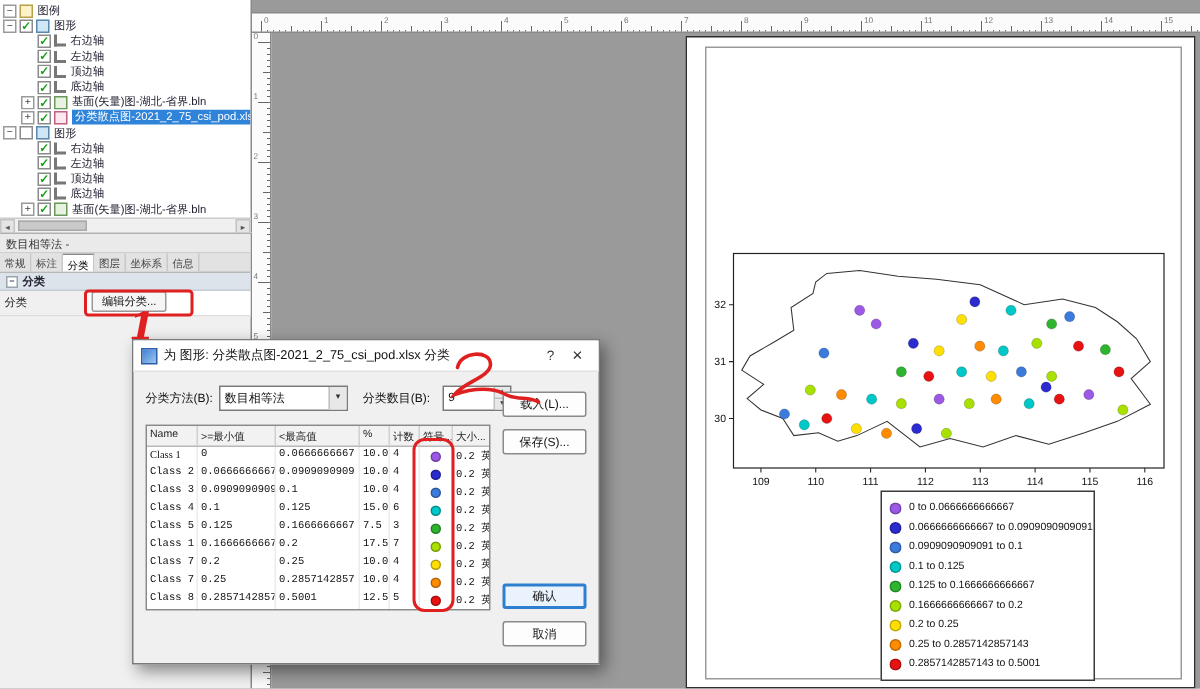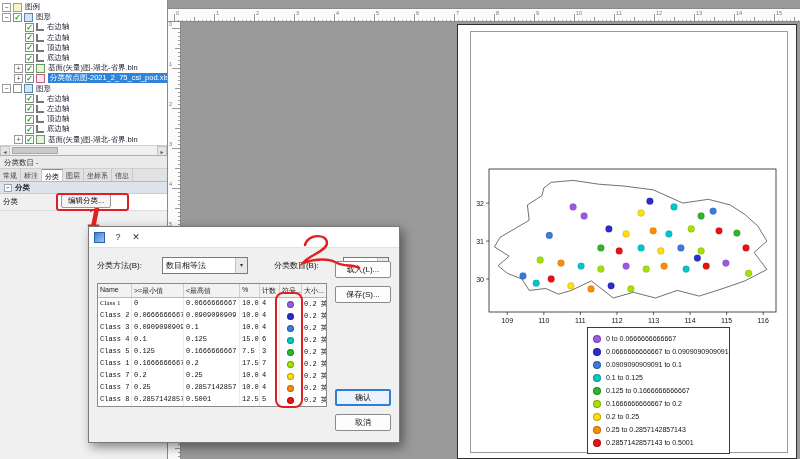--- a/index.html
+++ b/index.html
@@ -51,21 +51,21 @@
   .prop-row-label{width:58px;background:#f0f0f0;border-right:1px solid #ddd;font-size:7.5px;color:#222;padding:3px 3px}
   .prop-row-value{flex:1;display:flex;align-items:flex-start}
   .small-btn{font-size:7.5px;height:14px;padding:0 6px;margin-left:3px;border:1px solid #999;background:#f5f5f5;border-radius:2px;color:#111}
 
   
   .dialog{position:absolute;left:88px;top:226px;width:312px;height:217px;background:#f0f0f0;border:1px solid #7a7a7a;box-shadow:3px 4px 10px rgba(0,0,0,.45);z-index:10}
   .dlg-title{height:21px;background:#fff;display:flex;align-items:center;padding:0 5px;border-bottom:1px solid #e2e2e2}
   .dlg-icon{width:11px;height:11px;background:linear-gradient(135deg,#3d7fd6,#9ec7f0);border:1px solid #2a5ea8;margin-right:4px;flex:0 0 auto}
   .dlg-title-text{font-size:8.5px;color:#111;flex:1;white-space:nowrap;overflow:hidden}
   .dlg-sysbtn{width:18px;height:15px;font-size:9px;line-height:15px;text-align:center;color:#333}
-  .dlg-controls{display:flex;align-items:center;margin:9px 8px 0 8px;font-size:8px;color:#111;gap:20px}
+  .dlg-controls{display:flex;align-items:center;margin:9px 8px 0 8px;font-size:8px;color:#111;gap:4px}
   .select{width:86px;height:17px;background:#fff;border:1px solid #7a7a7a;display:flex;align-items:center}
   .select-val{flex:1;font-size:8px;padding:0 3px;white-space:nowrap;overflow:hidden}
   .select-arrow{width:12px;font-size:6px;text-align:center;color:#333;background:#e8e8e8;border-left:1px solid #c0c0c0;height:100%;line-height:15px}
   .spin{width:46px;height:17px;background:#fff;border:1px solid #7a7a7a;display:flex;margin-left:4px}
   .spin-val{flex:1;font-size:8px;padding:2px 3px}
   .spin-btns{width:11px;display:flex;flex-direction:column;border-left:1px solid #c0c0c0}
   .spin-btn{flex:1;font-size:5px;line-height:7px;text-align:center;background:#e8e8e8;color:#333}
   .spin-btn.up{border-bottom:1px solid #c0c0c0}
   .tbl{position:absolute;left:8px;top:56px;width:230px;height:124px;background:#fff;border:1px solid #8a8a8a;overflow:hidden}
   .th-row{display:flex;height:14px;background:#f2f2f2;border-bottom:1px solid #b8b8b8}
@@ -590,21 +590,21 @@
     <div class="tree-hscroll">
       <div class="sb-arrow">◄</div>
       <div class="sb-track">
           <div class="sb-thumb"></div>
         </div>
       <div class="sb-arrow">►</div>
     </div>
   </div>
 
   <div class="prop-panel">
-    <div class="prop-title">分类数目 -</div>
+    <div class="prop-title">数目相等法 -</div>
     <div class="prop-tabs" id="propTabs">
         <div class="prop-tab">常规</div>
         <div class="prop-tab">标注</div>
         <div class="prop-tab active">分类</div>
         <div class="prop-tab">图层</div>
         <div class="prop-tab">坐标系</div>
         <div class="prop-tab">信息</div>
       </div>
     <div class="prop-section">
       <span class="sec-exp">−</span>
@@ -614,20 +614,21 @@
       <div class="prop-row-label">分类</div>
       <div class="prop-row-value">
         <button class="small-btn">编辑分类...</button>
       </div>
     </div>
   </div>
 
   <div class="dialog">
     <div class="dlg-title">
       <span class="dlg-icon"></span>
+      <span class="dlg-title-text">为 图形: 分类散点图-2021_2_75_csi_pod.xlsx 分类</span>
       <span class="dlg-sysbtn">?</span>
       <span class="dlg-sysbtn">✕</span>
     </div>
     <div class="dlg-controls">
       <span>分类方法(B):</span>
       <span class="select">
         <span class="select-val">数目相等法</span>
         <span class="select-arrow">▾</span>
       </span>
       <span style="margin-left:6px">分类数目(B):</span>

